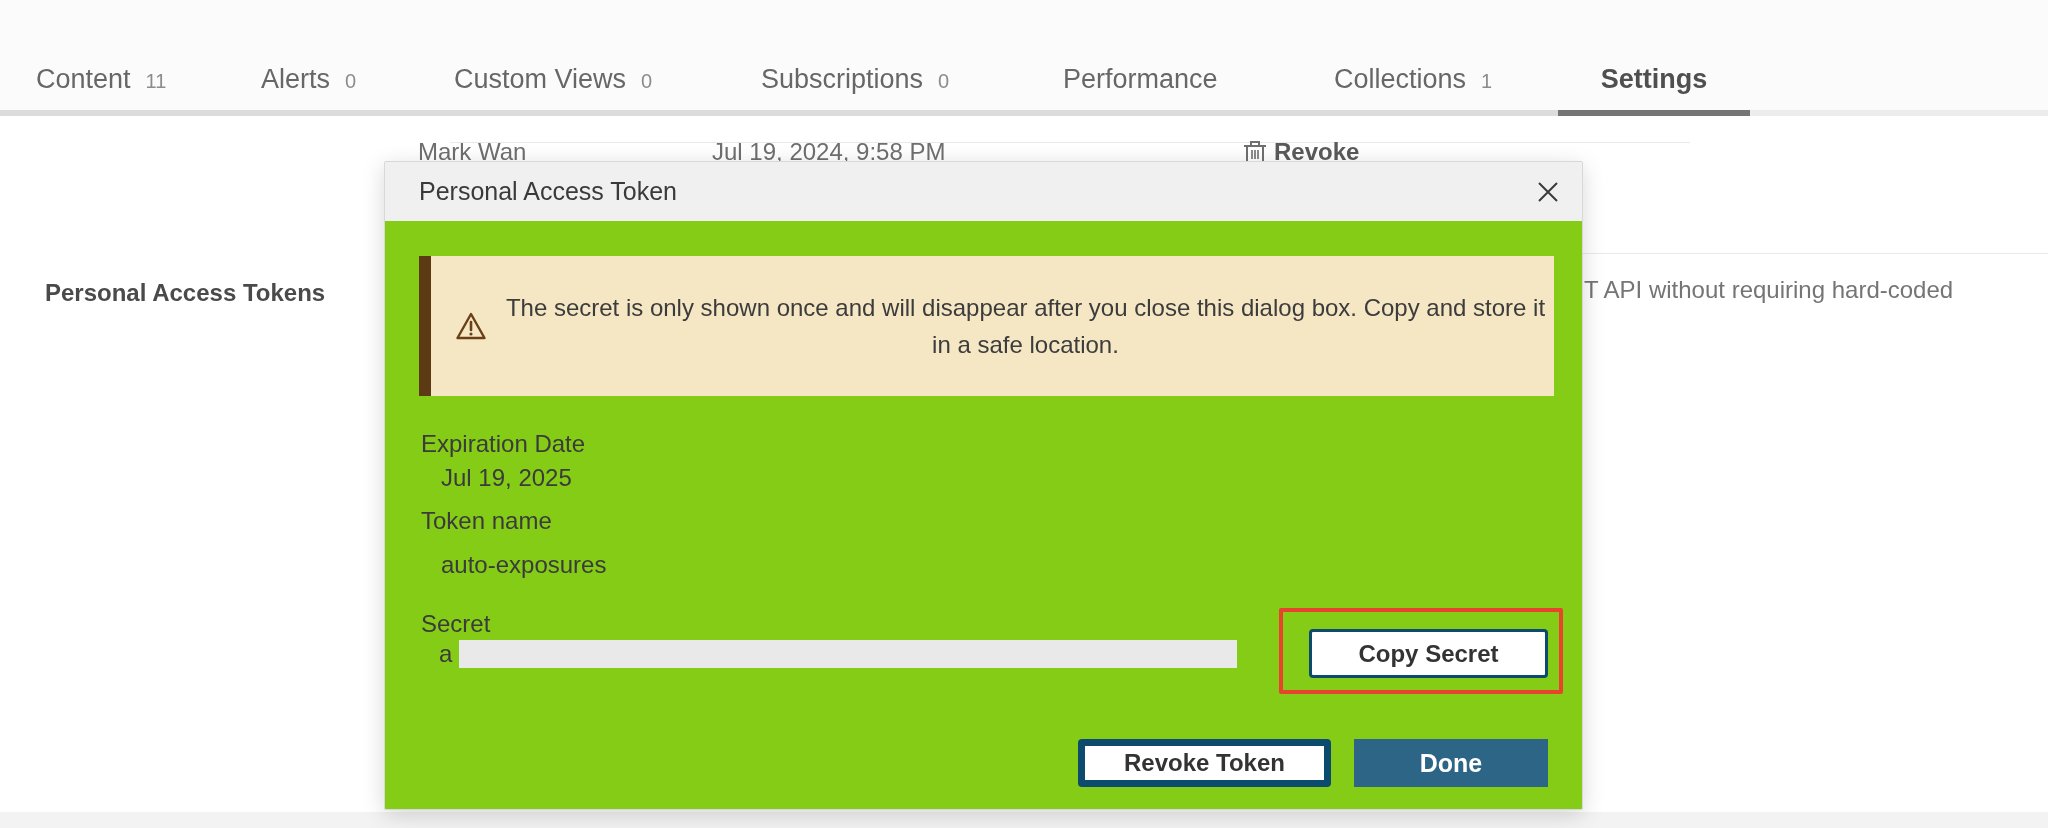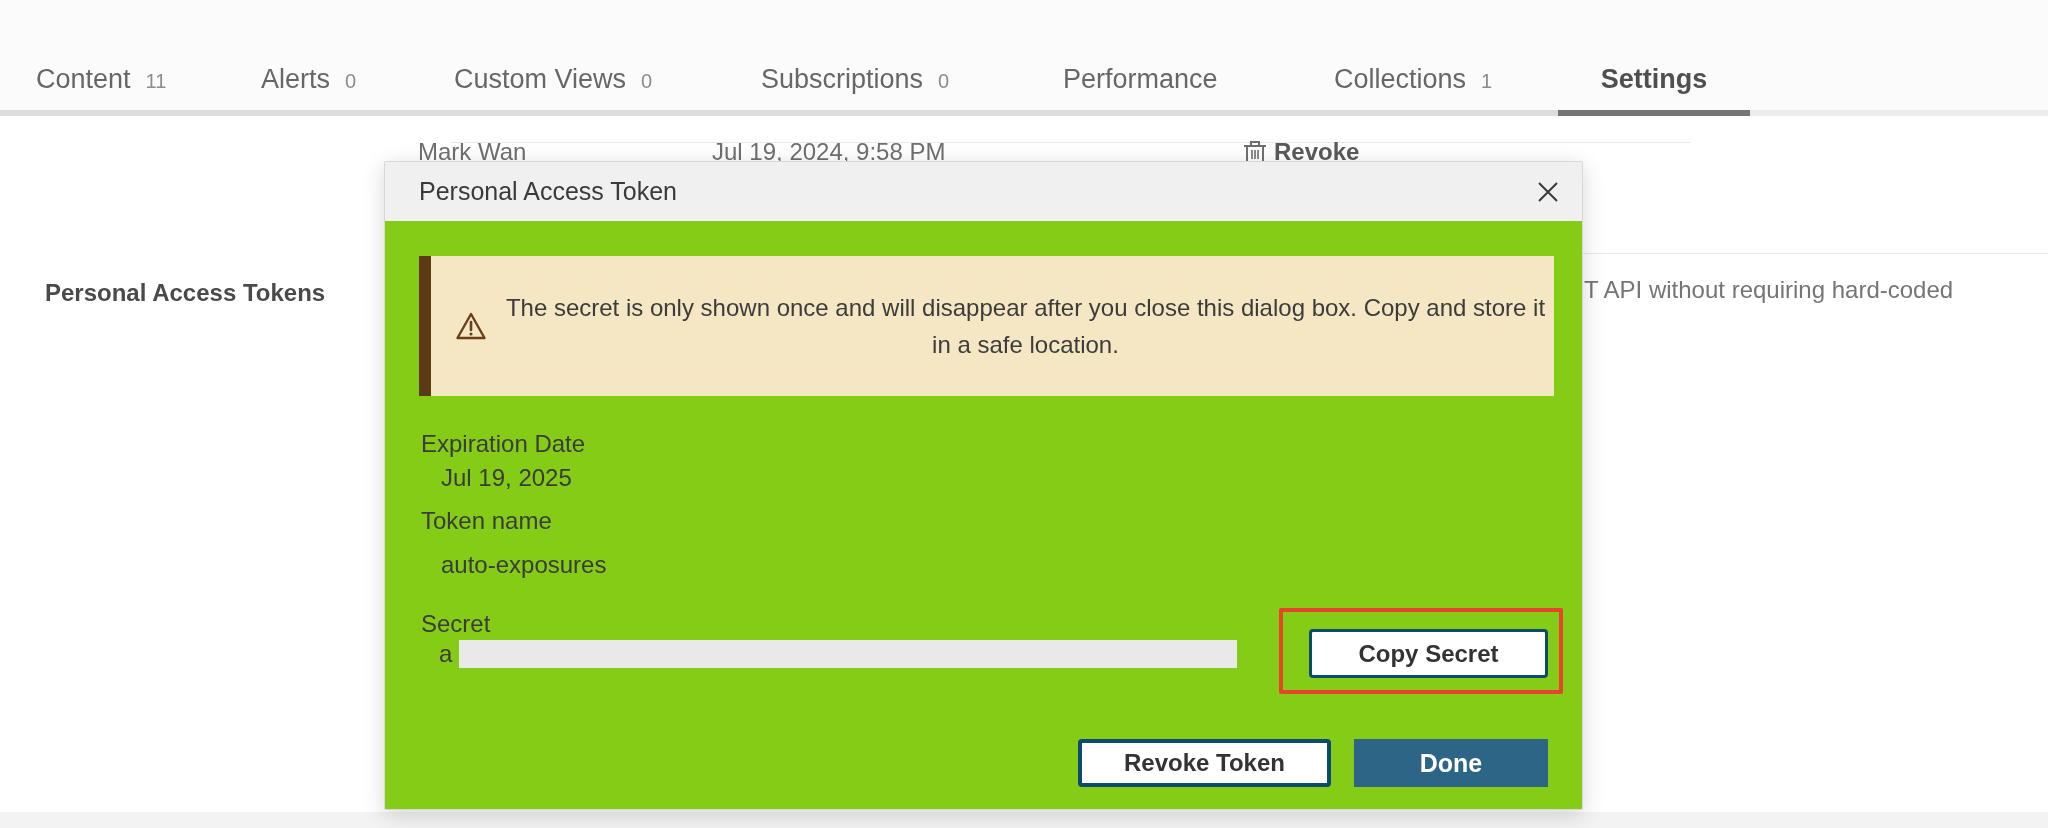--- a/index.html
+++ b/index.html
@@ -62,21 +62,21 @@
     font-family:Liberation Sans, sans-serif;
     font-size:24px; font-weight:bold; color:#333333; cursor:pointer;
   }
   .highlight-box {
     position:absolute; left:894px; top:446px; width:284px; height:86px;
     border:4px solid #e8432c; border-radius:2px; pointer-events:none;
   }
 
   .revoke-btn {
     position:absolute; left:693px; top:577px; width:253px; height:48px;
-    background:#ffffff; border:4px solid #0c4a6e; border-radius:4px;
+    background:#ffffff; border:7px solid #0c4a6e; border-radius:4px;
     font-family:"Liberation Sans", sans-serif;
     font-size:24px; font-weight:bold; color:#333333; cursor:pointer;
   }
   .done-btn {
     position:absolute; left:969px; top:577px; width:194px; height:48px;
     background:#2c6586; border:none; border-radius:0;
     font-family:"Liberation Sans", sans-serif;
     font-size:25px; font-weight:bold; color:#ffffff; cursor:pointer;
   }
 </style>

